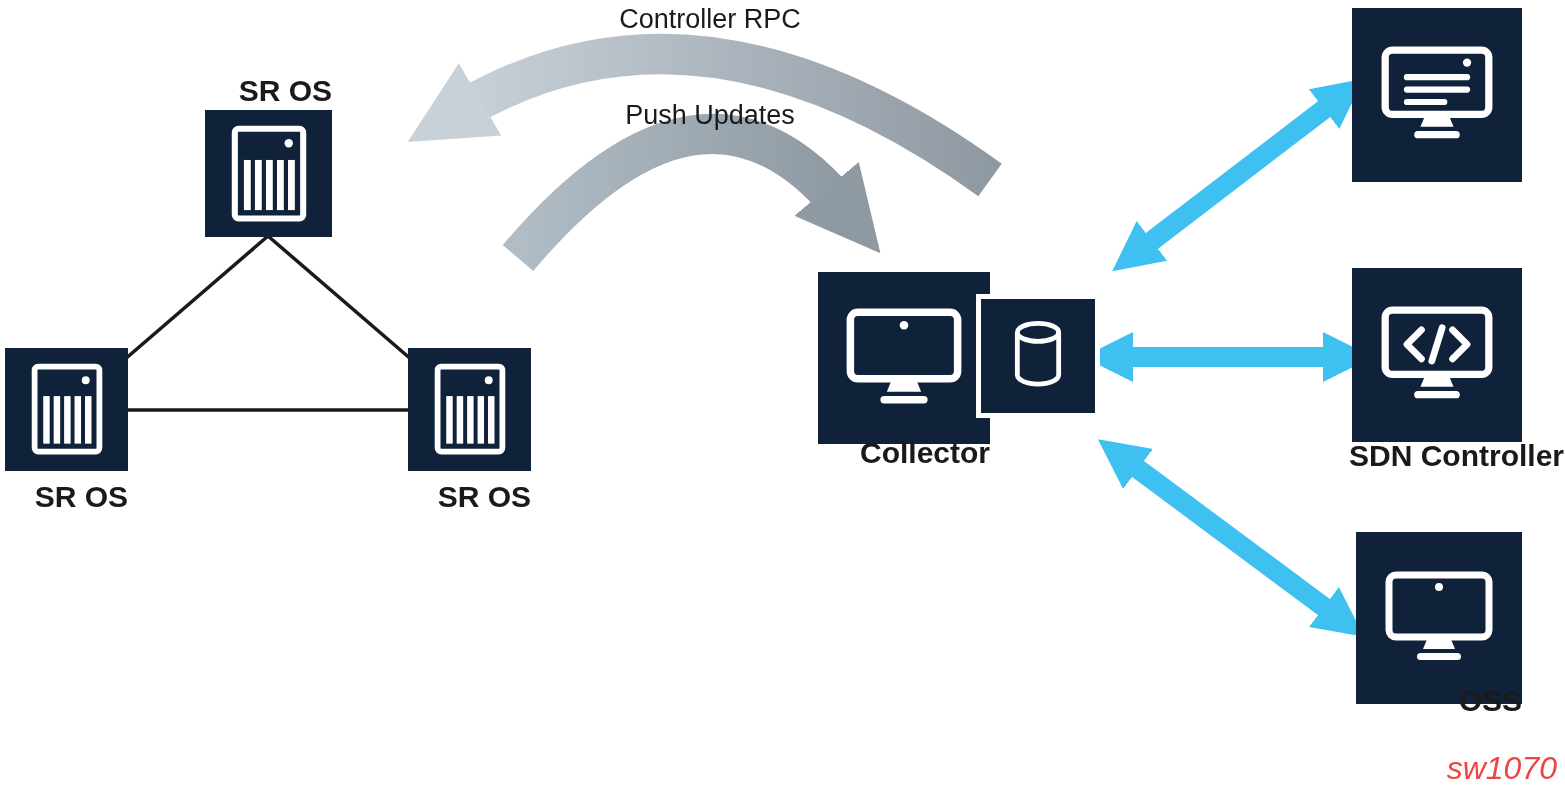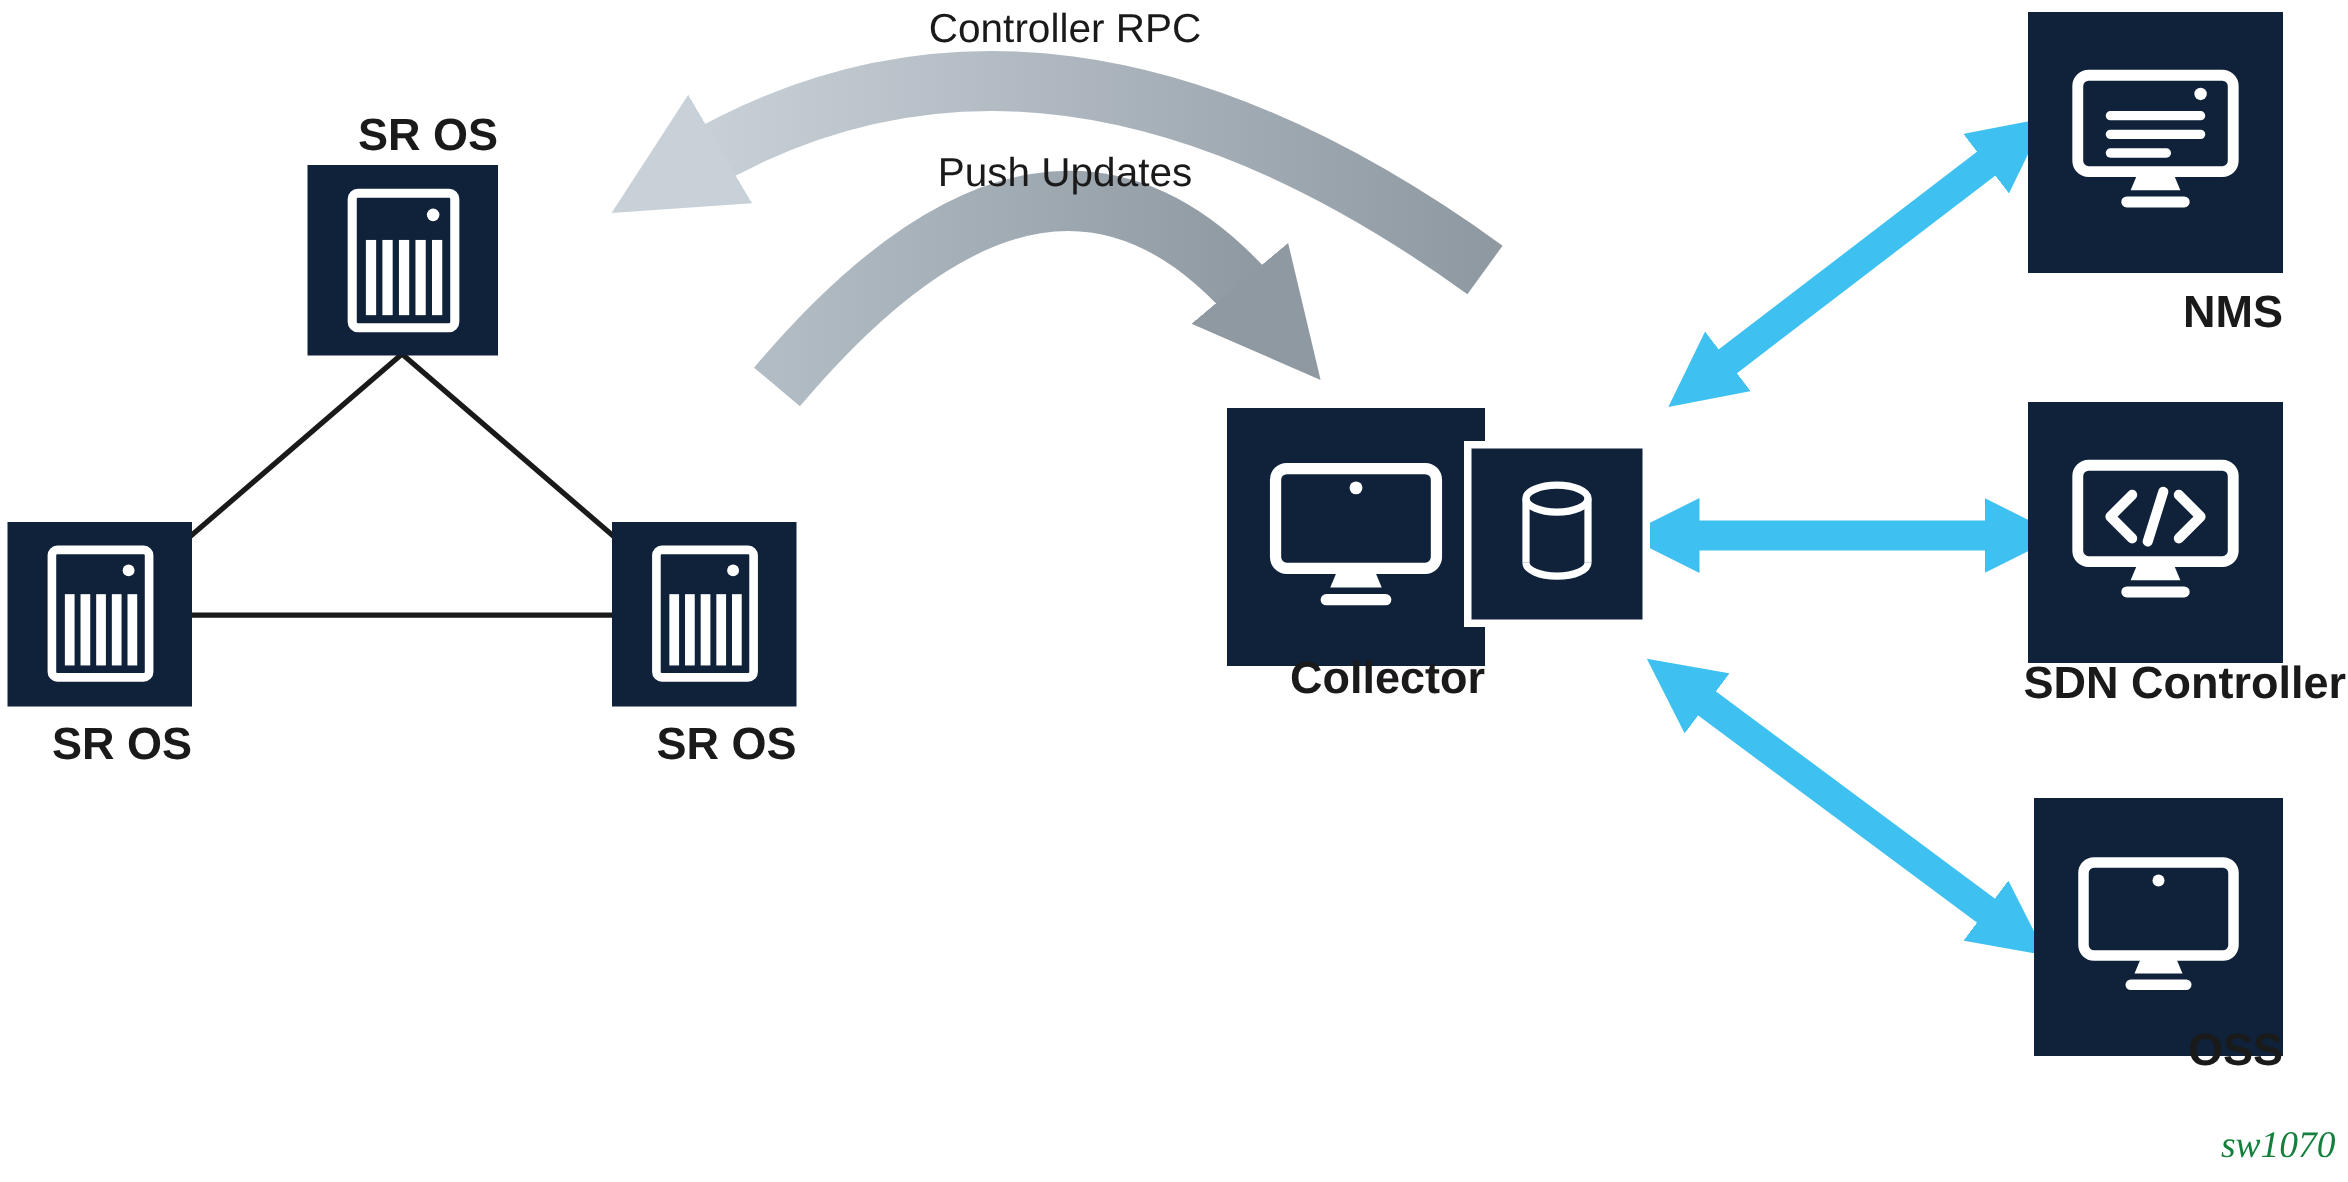--- a/index.html
+++ b/index.html
@@ -48,22 +48,22 @@
   .flow-label{
     position:absolute;z-index:4;
     color:var(--text,#1A1A1A);
     font-weight:400;font-size:27px;
     text-align:center;white-space:nowrap;
   }
   .lbl-subscribe{left:590px;top:4px;width:240px;}
   .lbl-push{left:590px;top:100px;width:240px;}
   .watermark{
     position:absolute;z-index:4;right:8px;top:750px;
-    font-family:Liberation Serif, serif;
-    font-style:italic;font-size:25px;color:#15803d;
+    font-family:Liberation Sans, sans-serif;
+    font-style:italic;font-size:32px;color:#ef4444;
   }
   
   .tri-line{stroke:#1A1A1A;stroke-width:3.5px;}
   .cyan-link{stroke:var(--cyan,#3EC1F0);stroke-width:20px;}
   .st-light{stop-color:var(--arrow-light,#C9D1D8);}
   .st-mid{stop-color:var(--arrow-mid,#B2BCC4);}
   .st-dark{stop-color:var(--arrow-dark,#8F99A2);}
   .f-light{fill:var(--arrow-light,#C9D1D8);}
   .f-dark{fill:var(--arrow-dark,#8F99A2);}
   .f-cyan{fill:var(--cyan,#3EC1F0);}
@@ -182,21 +182,20 @@
       <circle cx="84" cy="17" r="4" fill="#fff"></circle>
       <g stroke="#fff" stroke-width="6" stroke-linecap="round">
         <line x1="26" y1="31" x2="84" y2="31"></line>
         <line x1="26" y1="43" x2="84" y2="43"></line>
         <line x1="26" y1="55" x2="62" y2="55"></line>
       </g>
       <path d="M44 67 L66 67 L71 79 L39 79 Z" fill="#fff"></path>
       <rect x="33" y="83" width="44" height="7" rx="3.5" fill="#fff"></rect>
     </svg>
   </div>
-  <div class="label lbl-nms">NMS</div>
 
   <div class="node n-sdn">
     <svg width="114" viewBox="0 0 110 96">
       <rect x="5" y="5" width="100" height="62" rx="7" fill="none" stroke="#fff" stroke-width="7"></rect>
       <g stroke="#fff" stroke-width="6.5" fill="none" stroke-linecap="round" stroke-linejoin="round">
         <path d="M40 24 L26 38 L40 52"></path>
         <path d="M70 24 L84 38 L70 52"></path>
         <line x1="60" y1="22" x2="50" y2="54"></line>
       </g>
       <path d="M44 67 L66 67 L71 79 L39 79 Z" fill="#fff"></path>

